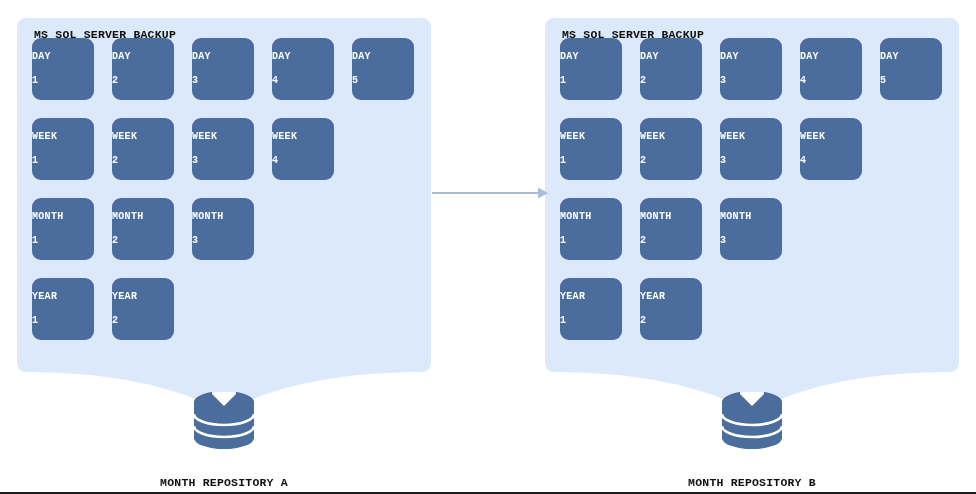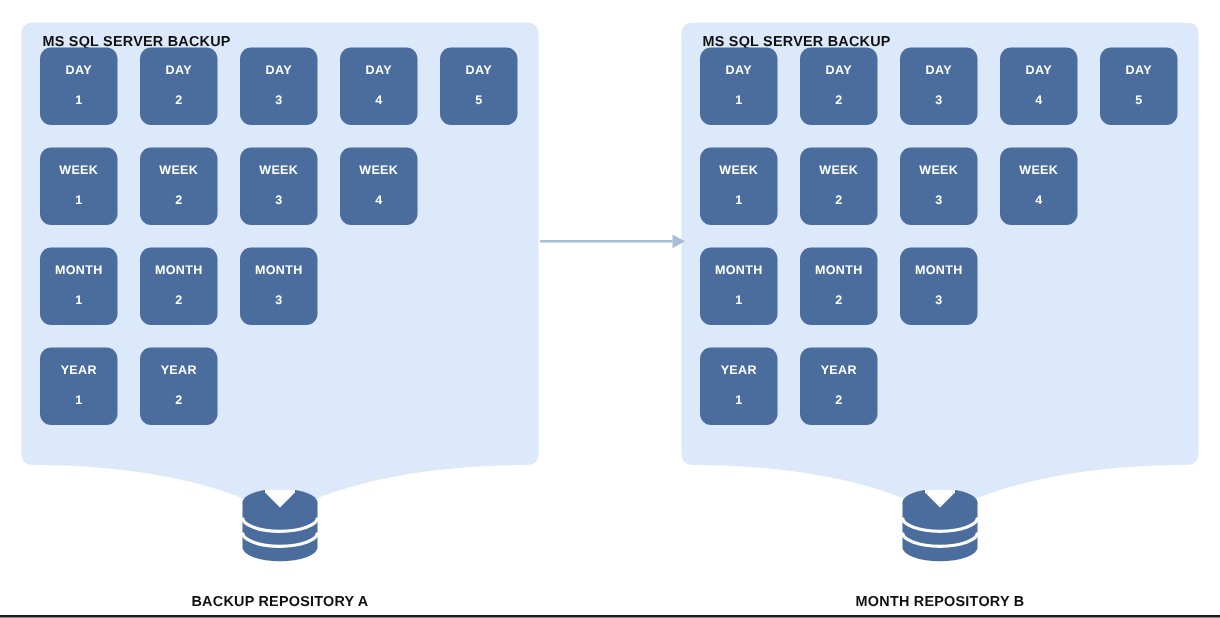--- a/index.html
+++ b/index.html
@@ -23,20 +23,21 @@
     width: 976px;
     height: 494px;
   }
 
   
   .group {
     position: absolute;
     top: 0;
     width: 414px;
     height: 448px;
+    font-family: Liberation Mono, monospace;
   }
   .group-a { left: 17px; }
   .group-b { left: 545px; }
 
   
   .funnel-svg {
     position: absolute;
     left: 0;
     top: 18px;
     width: 414px;
@@ -69,21 +70,20 @@
     height: 62px;
   }
   .tile {
     width: 62px;
     height: 62px;
     border-radius: 9px;
     background: #4a6d9e;
     color: #ffffff;
     display: flex;
     flex-direction: column;
-    align-items: center;
     justify-content: center;
     line-height: 1.25;
     flex: 0 0 auto;
     gap: 12px;
   }
   .tile-label {
     font-size: 10px;
     font-weight: bold;
     letter-spacing: .3px;
   }
@@ -231,21 +231,21 @@
 
         <path d="M4 34 a30 11 0 0 0 60 0" fill="none" stroke="#ffffff" stroke-width="2.6"></path>
         <path d="M4 22 a30 11 0 0 0 60 0" fill="none" stroke="#ffffff" stroke-width="2.6"></path>
 
         <ellipse cx="34" cy="10" rx="30" ry="11" fill="#4a6d9e"></ellipse>
 
         <path d="M22 2 L34 14 L46 2 L46 -6 L22 -6 Z" fill="#ffffff"></path>
       </svg>
     </div>
 
-    <div class="repo-label">BACKUP REPOSITORY A</div>
+    <div class="repo-label">MONTH REPOSITORY A</div>
   </div>
 
   <div class="group group-b">
 
     <svg class="funnel-svg" viewBox="0 0 414 400" xmlns="http://www.w3.org/2000/svg">
       <path class="funnel-path" d="M 10 0
                L 404 0
                Q 414 0 414 10
                L 414 344
                Q 414 354 404 354

